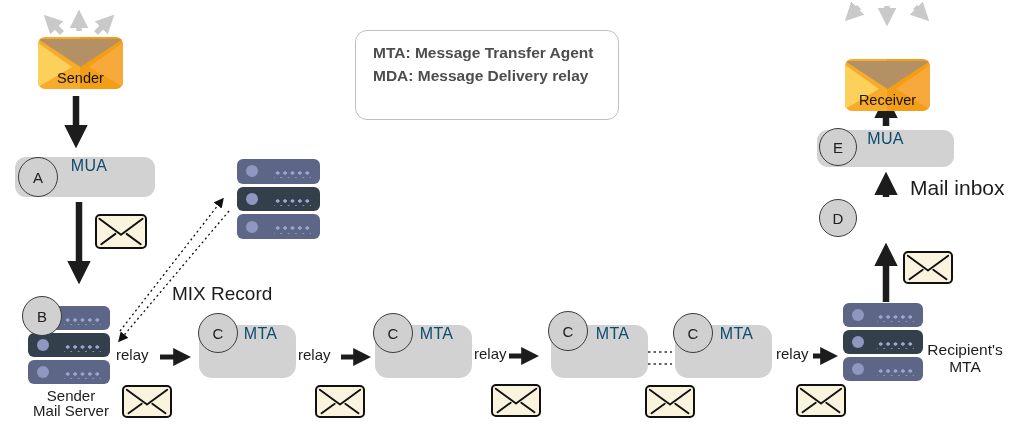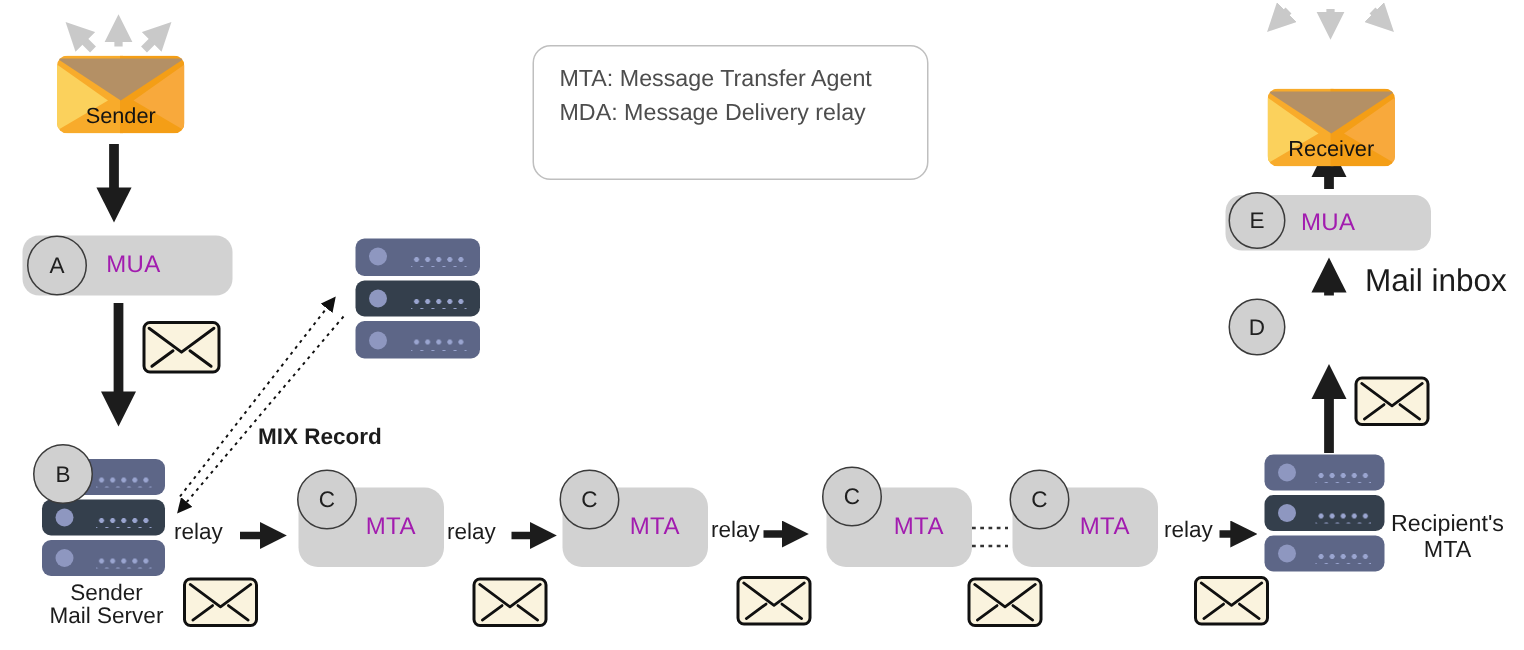--- a/index.html
+++ b/index.html
@@ -5,22 +5,22 @@
   html,body { margin:0; padding:0; background:#fff; }
   .canvas {
     position:relative; width:1016px; height:433px; background:#ffffff;
     font-family:"Liberation Sans", sans-serif; overflow:hidden;
   }
   svg.wires { position:absolute; left:0; top:0; width:1016px; height:433px; pointer-events:none; }
 
   
   .box {
     position:absolute; background:#D2D2D2; border-radius:11px;
-    display:flex; align-items:center; justify-content:center;
-    font-size:16px; font-weight:500; color:#a21caf; letter-spacing:.3px;
+    display:flex; justify-content:center;
+    font-size:16px; font-weight:500; color:#0c4a6e; letter-spacing:.3px;
   }
   .box.mta { padding-left:26px; box-sizing:border-box; border-radius:13px; }
   .badge {
     position:absolute; border-radius:50%; background:#D0D0D0;
     border:1.6px solid #3b3b3b; box-sizing:border-box;
     display:flex; align-items:center; justify-content:center;
     font-size:15px; color:#202020;
   }
 
   
@@ -59,21 +59,21 @@
   
   .lbl { position:absolute; font-size:15px; color:#1c1c1c; font-weight:500; white-space:nowrap; }
   .lbl.center { text-align:center; white-space:normal; }
 
   
   .legend {
     position:absolute; left:355px; top:30px; width:264px; height:90px;
     border:1.5px solid #BFBFBF; border-radius:12px; background:#fff;
     box-sizing:border-box; padding:11px 0 0 17px;
   }
-  .legend div { font-size:15.5px; color:#4d4d4d; line-height:22.5px; }
+  .legend div { font-size:15.5px; color:#4d4d4d; line-height:22.5px;font-weight:bold; }
 </style>
 </head>
 <body>
 
 <div class="canvas">
 
   <svg class="wires">
     <defs>
       <marker id="ahB" viewBox="0 0 10 10" refX="6" refY="5" markerWidth="3.6" markerHeight="3.6" orient="auto-start-reverse">
         <path d="M0,0 L10,5 L0,10 Z" fill="#1c1c1c"></path>
@@ -196,21 +196,21 @@
     <div class="row dark">
         <span class="led"></span>
         <span class="dots"></span>
       </div>
     <div class="row">
         <span class="led"></span>
         <span class="dots"></span>
       </div>
   </div>
 
-  <div class="lbl" style="left:172px; top:283px; font-size:15px;font-weight:bold;">MIX Record</div>
+  <div class="lbl" style="left:172px; top:283px; font-size:19px;">MIX Record</div>
 
   <div class="lbl" style="left:116px; top:346px;">relay</div>
   <div class="lbl" style="left:298px; top:346px;">relay</div>
   <div class="lbl" style="left:474px; top:345px;">relay</div>
   <div class="lbl" style="left:776px; top:345px;">relay</div>
 
   <div class="box mta" style="left:199px; top:325px; width:97px; height:53px;">
     <span>MTA</span>
   </div>
   <div class="badge" style="left:198px; top:313px; width:40px; height:40px;">

